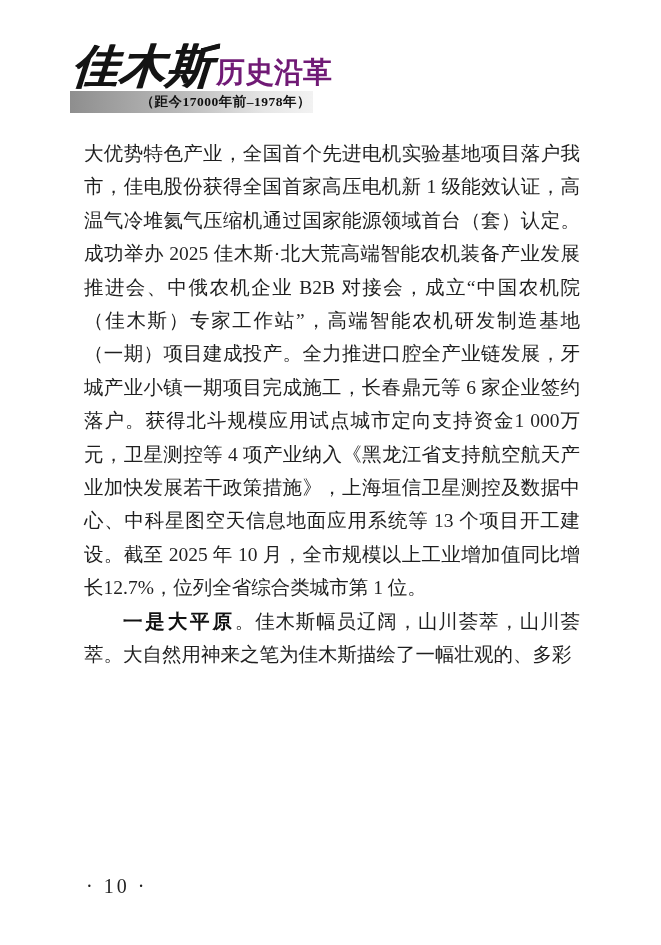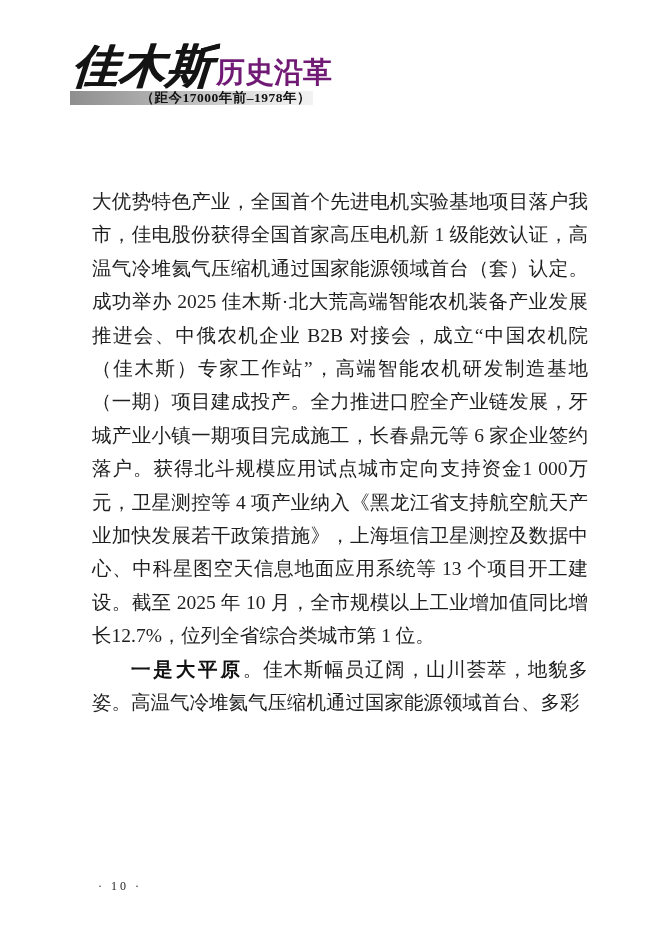--- a/index.html
+++ b/index.html
@@ -47,43 +47,42 @@
     font-weight: bold;
     color: #701a75;
     white-space: nowrap;
     z-index: 2;
   }
   .logo-bar {
     position: absolute;
     left: 70px;
     top: 91px;
     width: 243px;
-    height: 14px;
+    height: 22px;
     background: linear-gradient(to right, #8e8e8e 0%, #b9b9b9 45%, #e6e6e6 80%, #f2f2f2 100%);
     display: flex;
     align-items: center;
     justify-content: flex-end;
     z-index: 1;
   }
   .logo-subtitle {
     font-size: 13.5px;
     font-weight: bold;
     color: #101010;
     white-space: nowrap;
     padding-right: 2px;
     letter-spacing: 0.5px;
   }
 
   
   .text-block {
     position: absolute;
-    left: 92px;
+    left: 84px;
     top: 137px;
     width: 496px;
-    margin-top: 48px;
   }
   .body-text {
     margin: 0;
     font-size: 19.5px;
     line-height: 33.4px;
     text-align: justify;
     text-justify: inter-character;
     color: #1f1f1f;
   }
   .indent {
@@ -107,26 +106,25 @@
     font-weight: bold;
     color: #111111;
     letter-spacing: 2px;
   }
 
   
   .page-number {
     position: absolute;
     left: 86px;
     top: 874px;
-    font-size: 12px;
+    font-size: 20px;
     line-height: 24px;
     color: #1f1f1f;
     letter-spacing: 3px;
     white-space: nowrap;
-    margin-left: 12px;
   }
 </style>
 </head>
 <body>
 
 <div class="page">
 
   <header>
     <span class="logo-script">佳木斯</span>
     <span class="logo-title">历史沿革</span>
@@ -134,20 +132,20 @@
       <span class="logo-subtitle">（距今17000年前–1978年）</span>
     </div>
   </header>
 
   <main class="text-block">
     <p class="body-text no-indent">大优势特色产业，全国首个先进电机实验基地项目落户我市，佳电股份获得全国首家高压电机新 1 级能效认证，高温气冷堆氦气压缩机通过国家能源领域首台（套）认定。成功举办 2025 佳木斯·北大荒高端智能农机装备产业发展推进会、中俄农机企业 B2B 对接会，成立“中国农机院（佳木斯）专家工作站”，高端智能农机研发制造基地（一期）项目建成投产。全力推进口腔全产业链发展，牙城产业小镇一期项目完成施工，长春鼎元等 6 家企业签约落户。获得北斗规模应用试点城市定向支持资金1 000万元，卫星测控等 4 项产业纳入《黑龙江省支持航空航天产业加快发展若干政策措施》，上海垣信卫星测控及数据中心、中科星图空天信息地面应用系统等 13 个项目开工建设。截至 2025 年 10 月，全市规模以上工业增加值同比增长12.7%，位列全省综合类城市第 1 位。</p>
 
 
 
 
-    <p class="body-text indent"><span class="bold-lead">一是大平原</span><span>。佳木斯幅员辽阔，山川荟萃，地貌多姿。高温气冷堆氦气压缩机通过国家能源领域首台、多彩</span></p>
+    <p class="body-text indent"><span class="bold-lead">一是大平原</span><span>。佳木斯幅员辽阔，山川荟萃，山川荟萃。大自然用神来之笔为佳木斯描绘了一幅壮观的、多彩</span></p>
   </main>
 
   <footer>
     <span class="page-number">· 10 ·</span>
   </footer>
 
 </div>
 
 </body></html>

